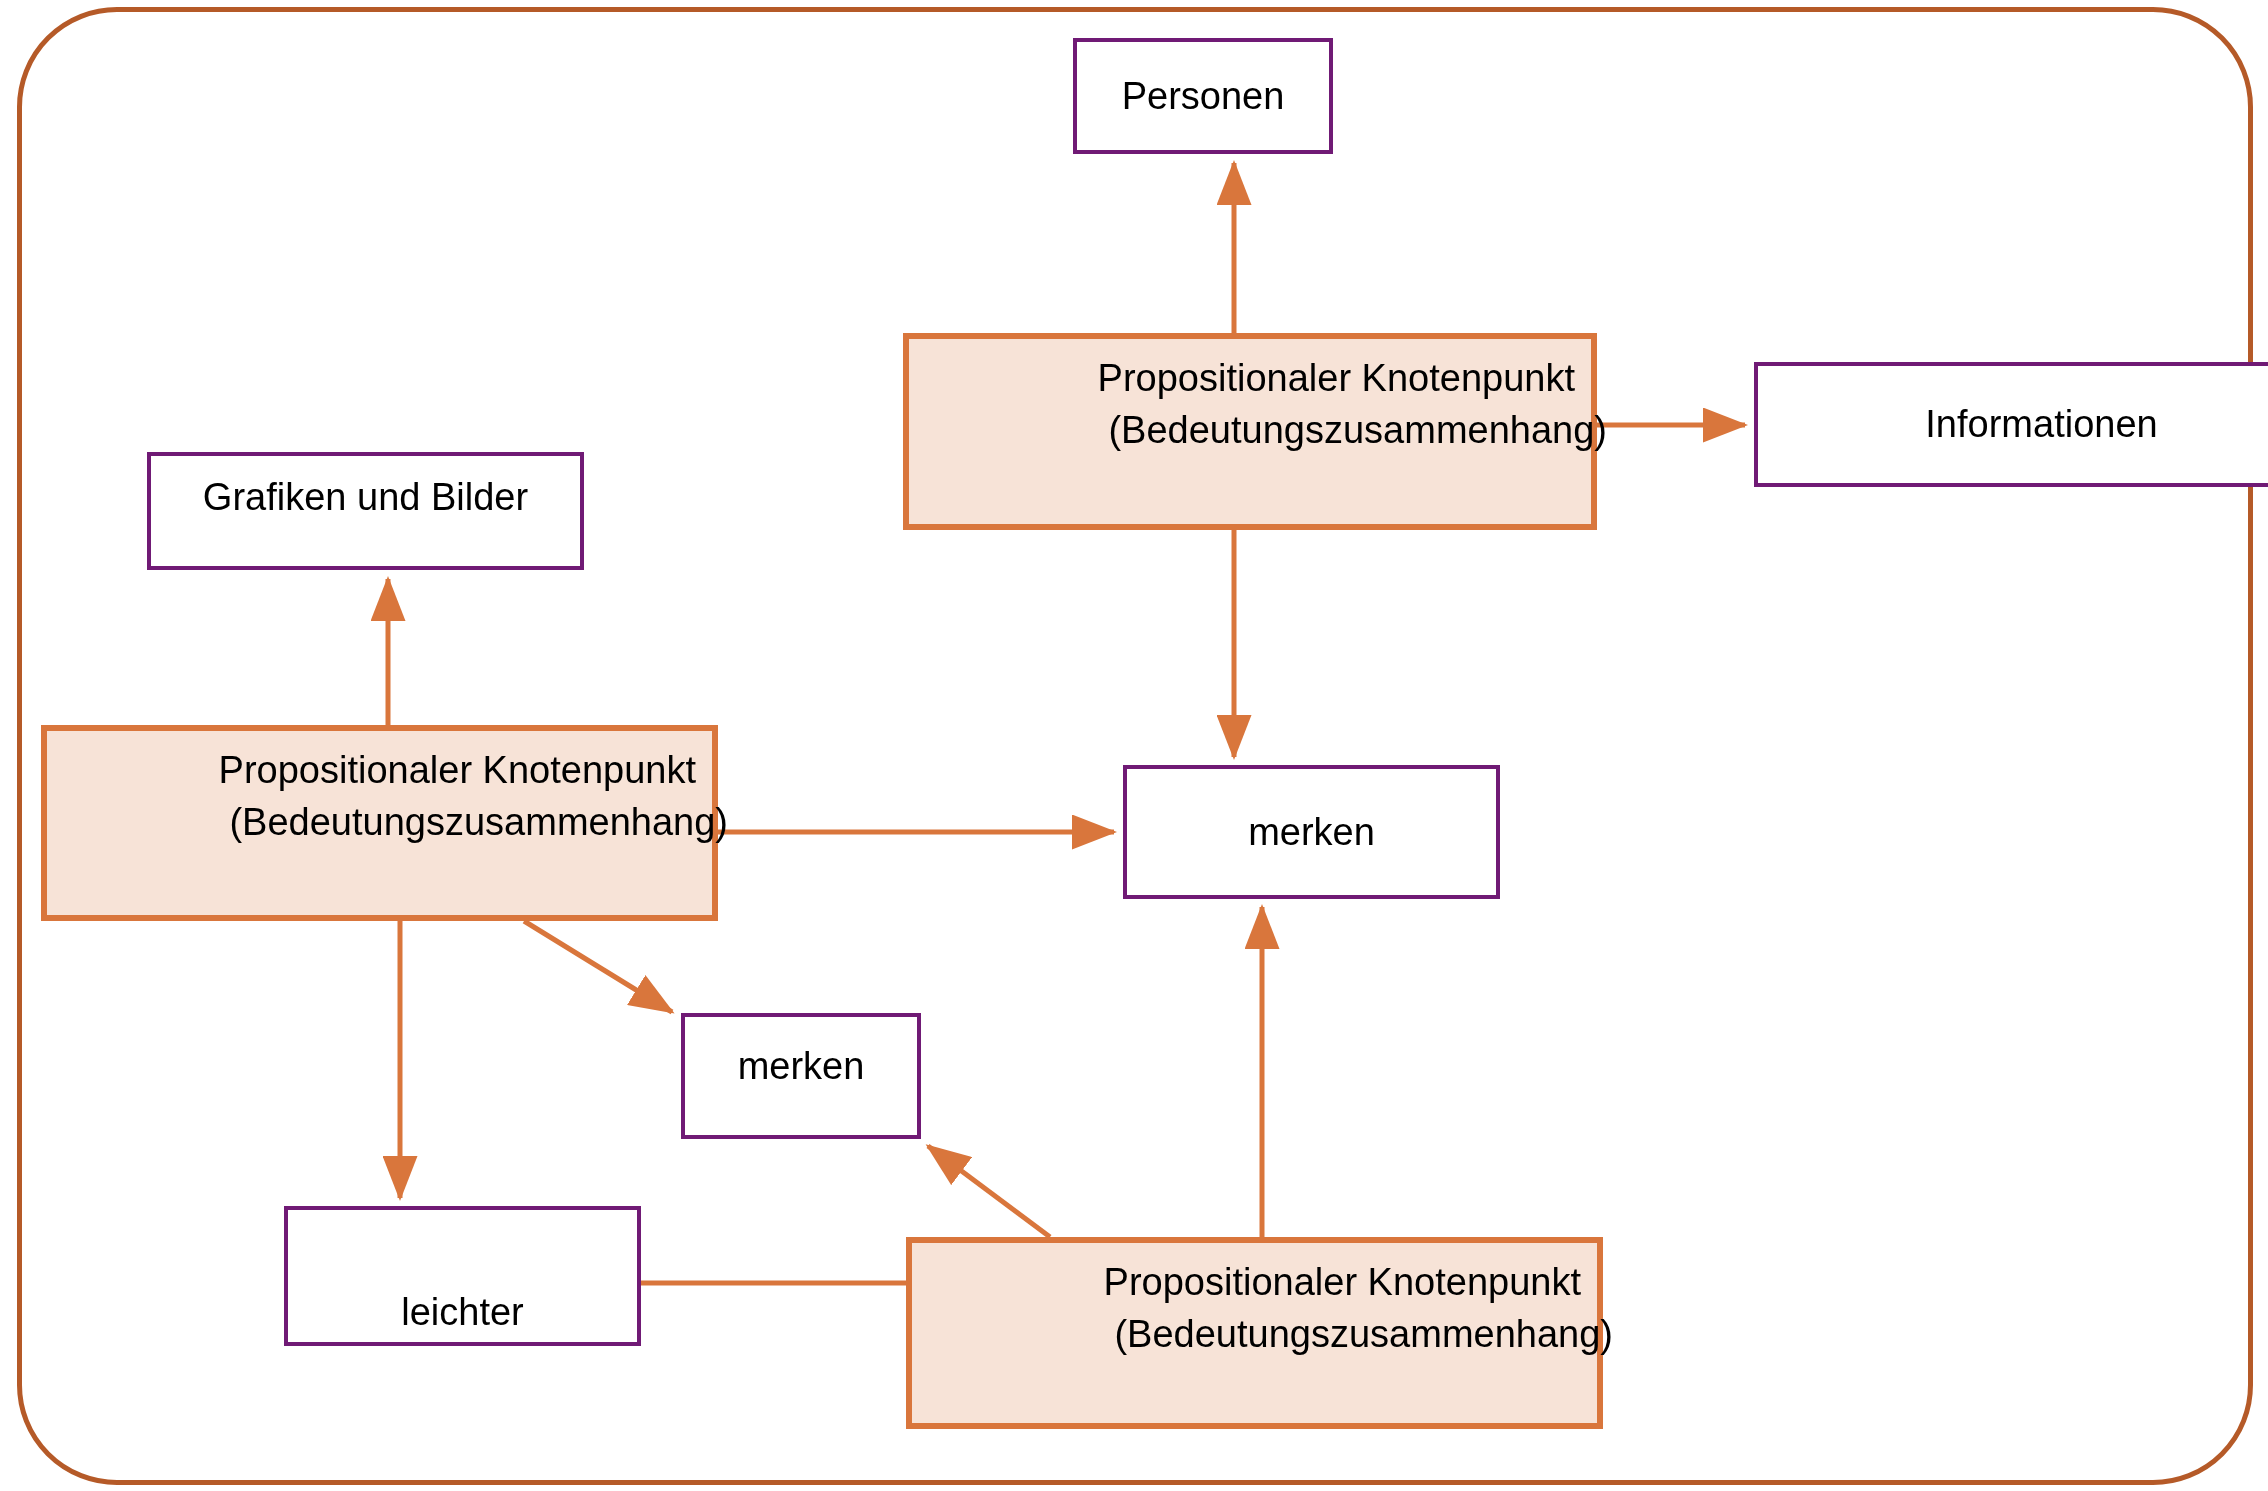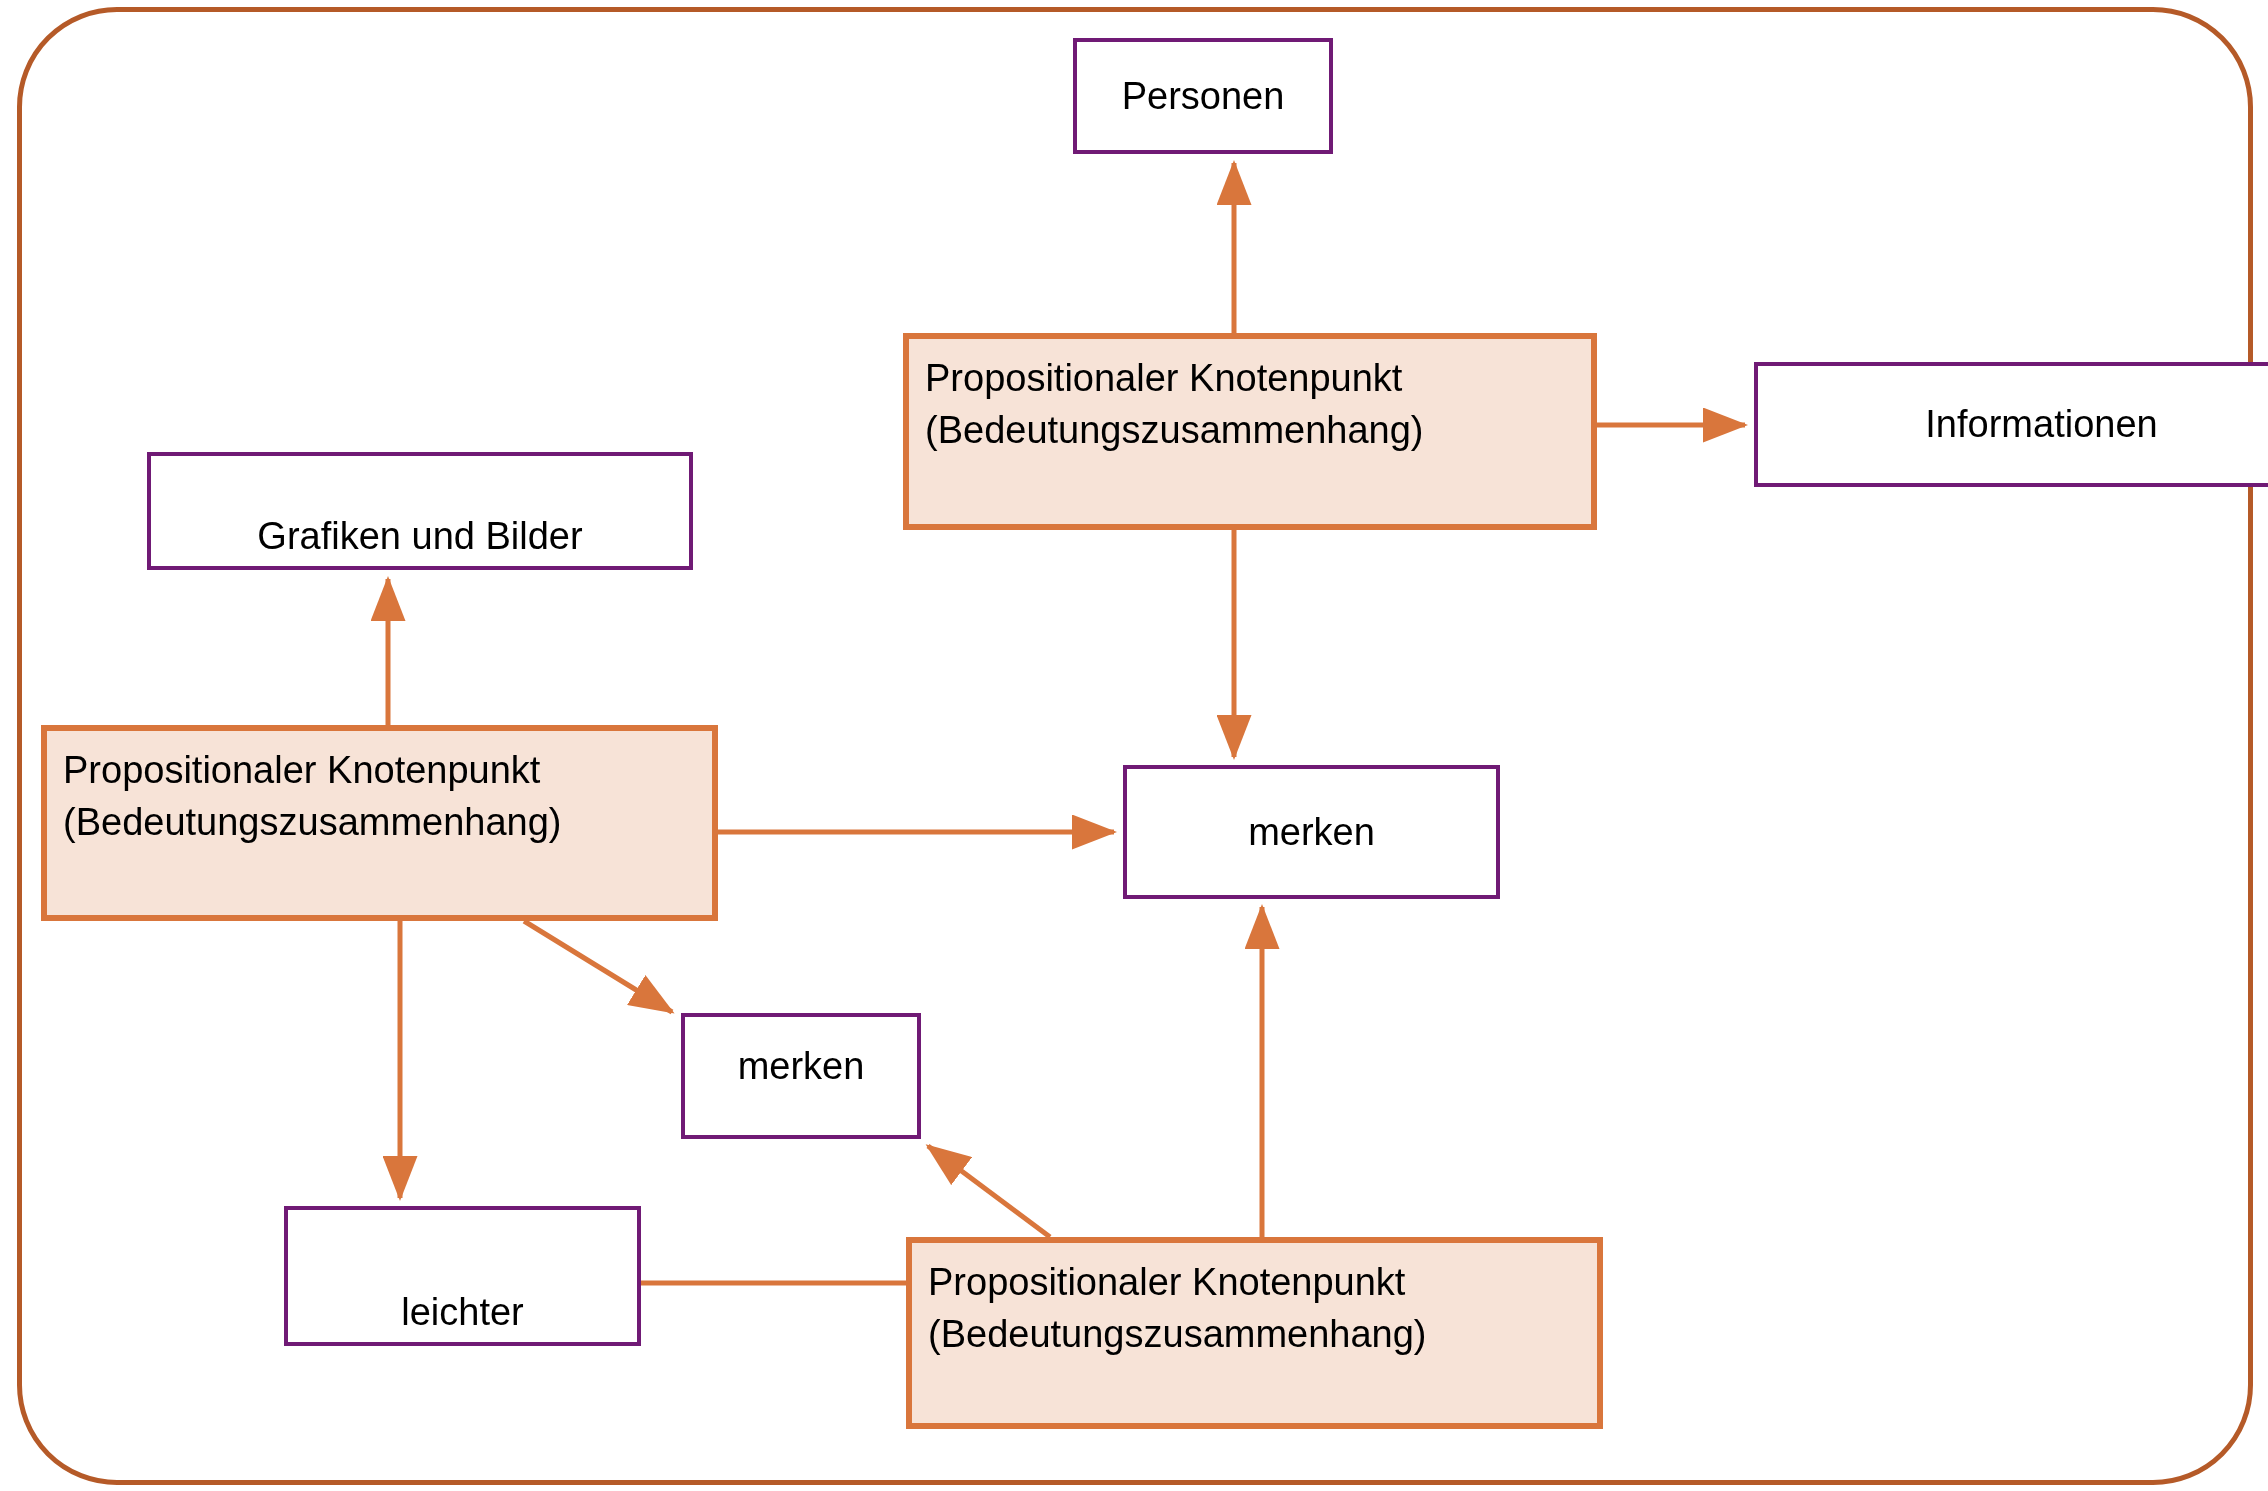--- a/index.html
+++ b/index.html
@@ -38,21 +38,21 @@
     background: #ffffff;
     border: 4px solid #701a75;
     font-size: 38px;
   }
   .node.prop {
     background: #f7e3d7;
     border: 6px solid #d9763c;
     font-size: 38px;
     align-items: flex-start;
     justify-content: flex-start;
-    text-align: left;
+    text-align: right;
     padding: 14px 16px;
   }
   .node.prop .lbl {
     display: block;
     width: 100%;
   }
   .node .lbl { pointer-events: none; }
   .outer-frame {
     position: absolute;
     box-sizing: border-box;
@@ -102,21 +102,21 @@
 
   <div class="node prop" style="left:903px; top:333px; width:694px; height:197px;">
     <span class="lbl">Propositionaler Knotenpunkt</span>
     <span class="lbl" style="position:absolute; left:16px; top:66px;">(Bedeutungszusammenhang)</span>
   </div>
 
   <div class="node plain" style="left:1754px; top:362px; width:575px; height:125px;">
     <span class="lbl">Informationen</span>
   </div>
 
-  <div class="node plain" style="left:147px; top:452px; width:546px; height:118px; align-items:flex-end; padding-top:16px;">
+  <div class="node plain" style="left:147px; top:452px; width:437px; height:118px; align-items:flex-start; padding-top:16px;">
     <span class="lbl">Grafiken und Bilder</span>
   </div>
 
   <div class="node prop" style="left:41px; top:725px; width:677px; height:196px;">
     <span class="lbl">Propositionaler Knotenpunkt</span>
     <span class="lbl" style="position:absolute; left:16px; top:66px;">(Bedeutungszusammenhang)</span>
   </div>
 
   <div class="node plain" style="left:1123px; top:765px; width:377px; height:134px;">
     <span class="lbl">merken</span>

